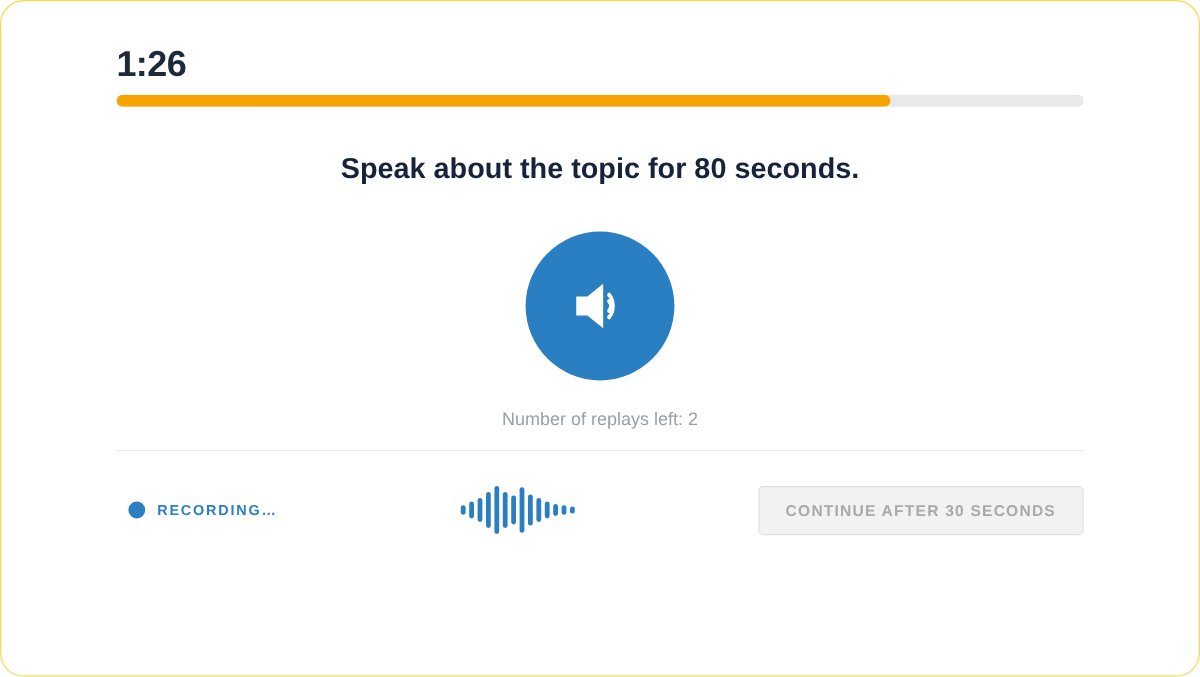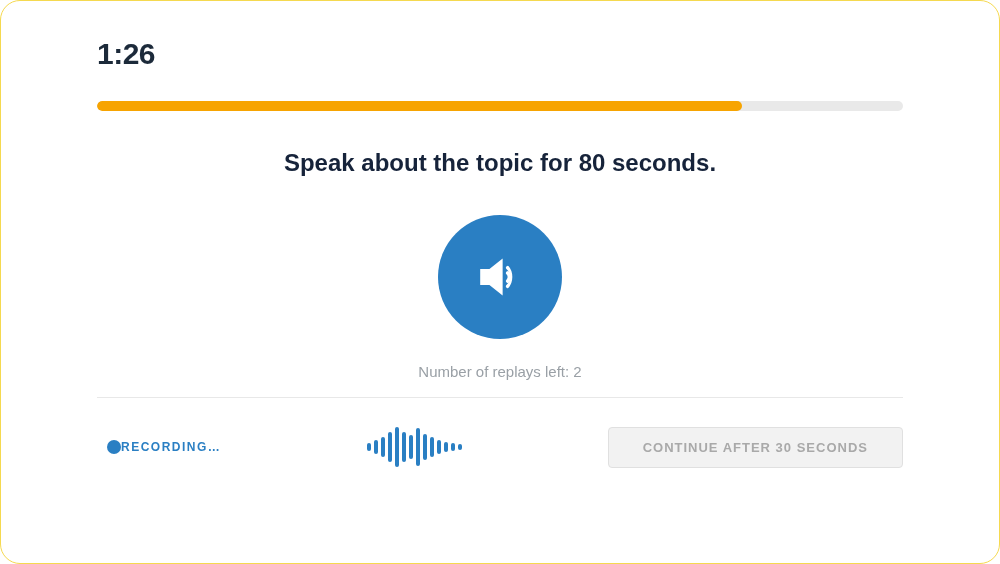--- a/index.html
+++ b/index.html
@@ -15,21 +15,21 @@
     border-radius: 20px;
     padding: 36px 96px 30px 96px;
     display: flex;
     flex-direction: column;
   }
   .timer {
     font-size: 30px;
     font-weight: 800;
     color: #1c2a3a;
     letter-spacing: -0.5px;
-    margin-bottom: 30px;
+    margin-bottom: 8px;
   }
   .progress-track {
     width: 100%;
     height: 10px;
     background: #e9e9e9;
     border-radius: 5px;
     overflow: hidden;
     margin-bottom: 38px;
   }
   .progress-fill {
@@ -74,20 +74,21 @@
   }
   .footer {
     display: flex;
     align-items: center;
     justify-content: space-between;
     height: 50px;
   }
   .rec {
     display: flex;
     align-items: flex-start;
+    gap: 10px;
     padding-left: 10px;
   }
   .rec-dot {
     width: 14px;
     height: 14px;
     border-radius: 50%;
     background: #2a7fc3;
   }
   .rec-label {
     font-size: 12px;
@@ -104,21 +105,21 @@
   .wave span {
     display: inline-block;
     width: 4px;
     background: #2a7fc3;
     border-radius: 2px;
   }
   .continue-btn {
     background: #f2f2f2;
     border: 1px solid #e0e0e0;
     border-radius: 4px;
-    padding: 12px 34px;
+    padding: 12px 22px;
     font-size: 13px;
     font-weight: 800;
     letter-spacing: 1px;
     color: #a9a9a9;
     cursor: not-allowed;
   }
 </style>
 </head>
 <body>
 

